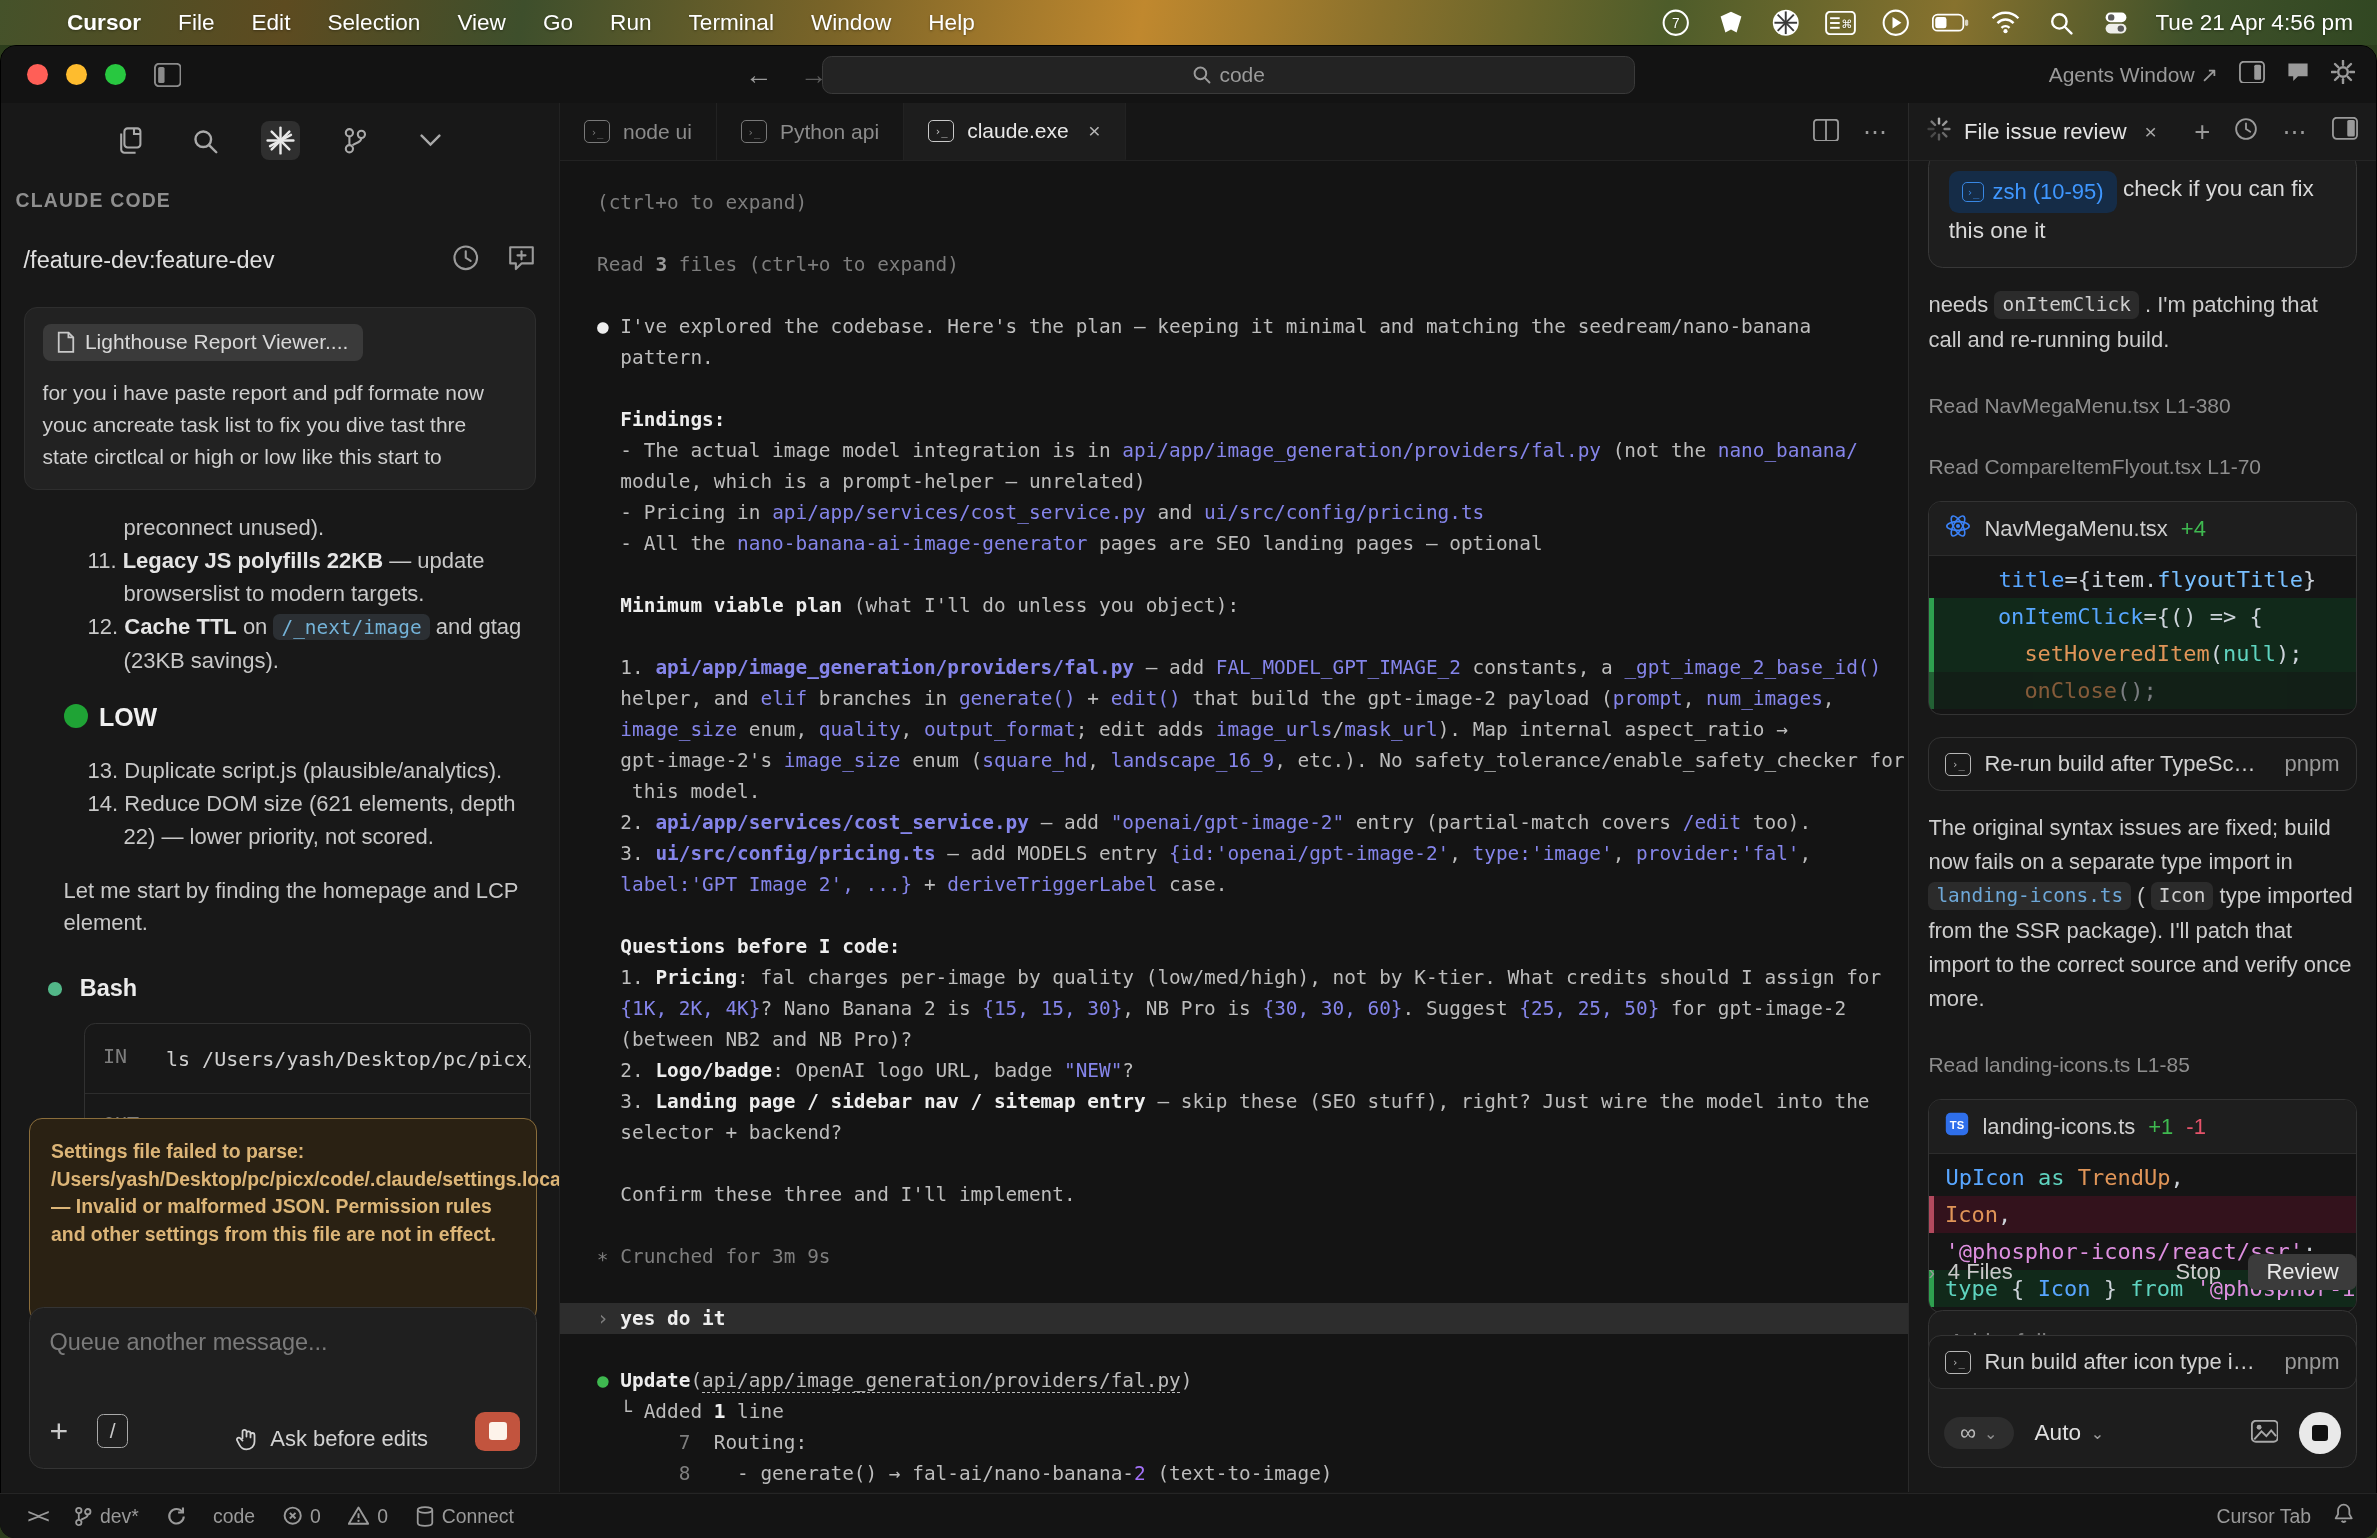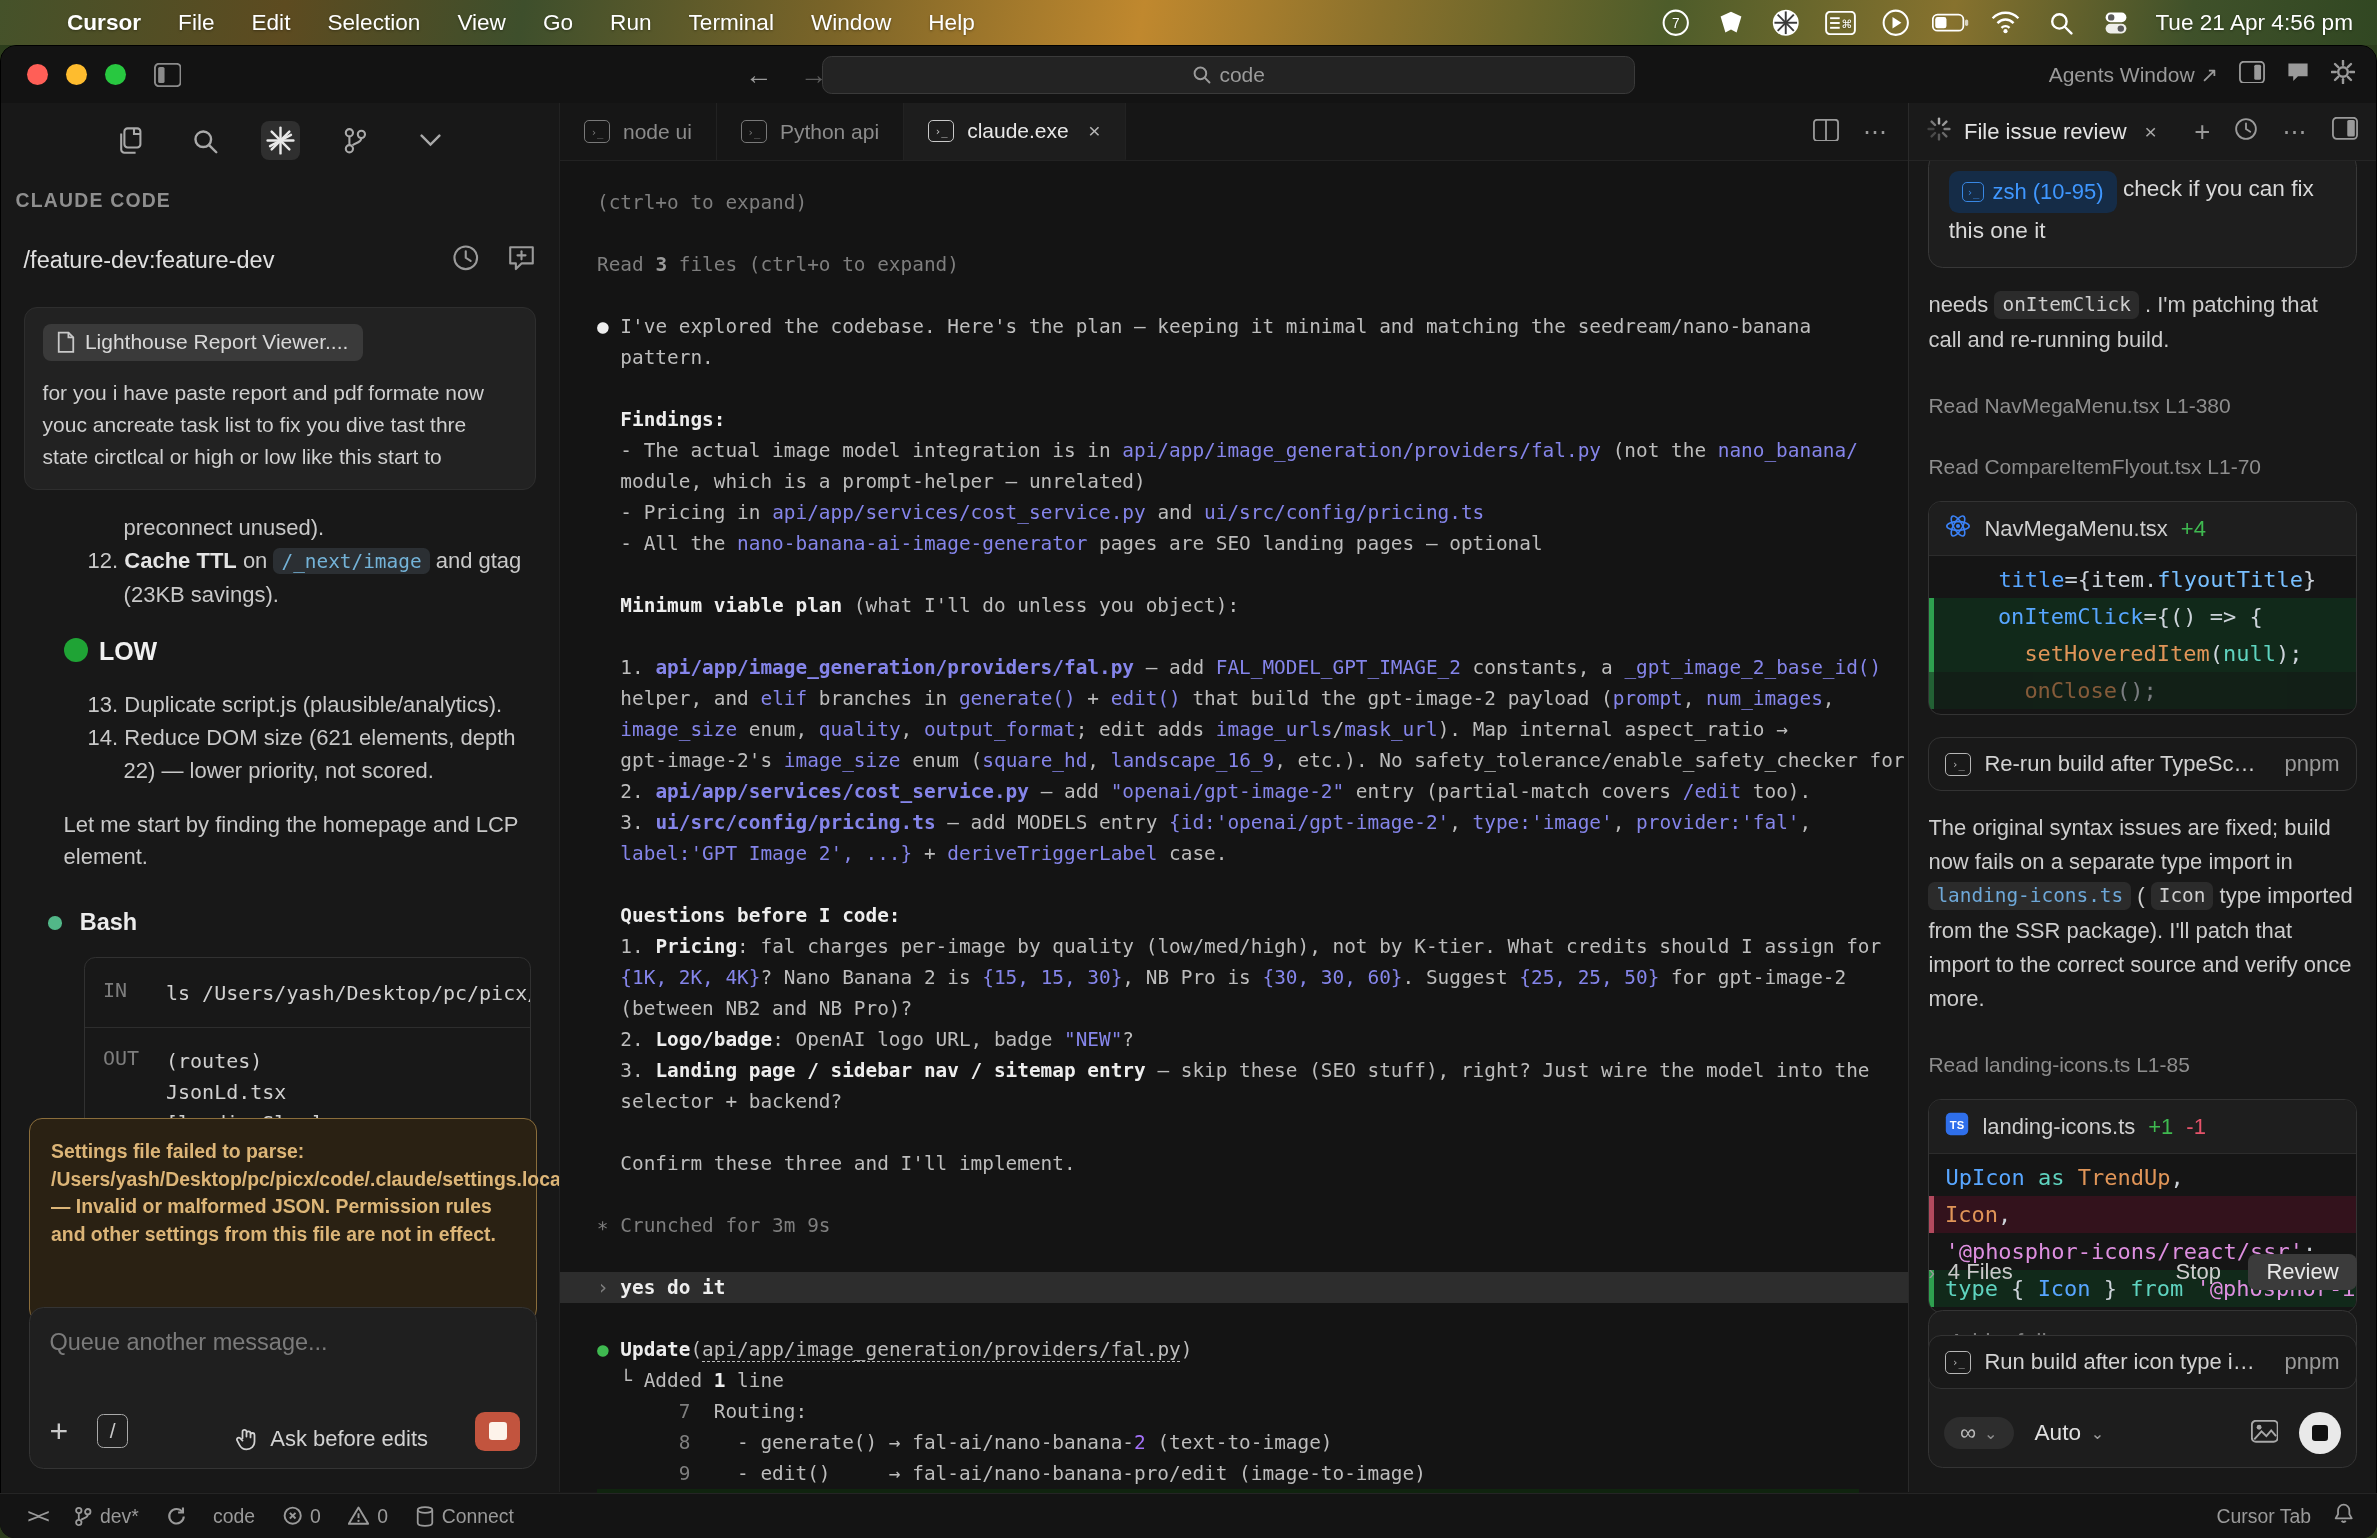--- a/index.html
+++ b/index.html
@@ -400,20 +400,21 @@
         </span>
         <div class="sb-msg">
             <div class="msg-line">for you i have paste report and pdf formate now</div>
             <div class="msg-line">youc ancreate task list to fix you dive tast thre</div>
             <div class="msg-line">state circtlcal or high or low like this start to</div>
           </div>
       </div>
 
       <div class="sb-report">
           <div class="line ind2"><span>preconnect unused).</span></div>
+          <div class="line item"><span>11. </span><span class="s-bold">Legacy JS polyfills 22KB</span><span> — update browserslist to modern targets.</span></div>
           <div class="line item"><span>12. </span><span class="s-bold">Cache TTL</span><span> on </span><span class="s-code">/_next/image</span><span> and gtag (23KB savings).</span></div>
           <div class="line low"><span class="s-greendot"></span><span class="s-lowbold">LOW</span></div>
           <div class="line item"><span>13. Duplicate script.js (plausible/analytics).</span></div>
           <div class="line item"><span>14. Reduce DOM size (621 elements, depth 22) — lower priority, not scored.</span></div>
           <div class="line para"><span>Let me start by finding the homepage and LCP element.</span></div>
         </div>
 
       <div class="sb-bash">
         <span class="gdot"></span>
         <span class="blabel">Bash</span>
@@ -494,20 +495,21 @@
             <div class="line"><span class="c-text">  module, which is a prompt-helper — unrelated)</span></div>
             <div class="line"><span class="c-text">  - Pricing in </span><span class="c-link">api/app/services/cost_service.py</span><span class="c-text"> and </span><span class="c-link">ui/src/config/pricing.ts</span></div>
             <div class="line"><span class="c-text">  - All the </span><span class="c-link">nano-banana-ai-image-generator</span><span class="c-text"> pages are SEO landing pages — optional</span></div>
             <div class="line">&nbsp;</div>
             <div class="line"><span>  </span><span class="c-white">Minimum viable plan</span><span class="c-text"> (what I'll do unless you object):</span></div>
             <div class="line">&nbsp;</div>
             <div class="line"><span class="c-text">  1. </span><span class="c-linkb">api/app/image_generation/providers/fal.py</span><span class="c-text"> — add </span><span class="c-link">FAL_MODEL_GPT_IMAGE_2</span><span class="c-text"> constants, a </span><span class="c-link">_gpt_image_2_base_id()</span></div>
             <div class="line"><span class="c-text">  helper, and </span><span class="c-link">elif</span><span class="c-text"> branches in </span><span class="c-link">generate()</span><span class="c-text"> + </span><span class="c-link">edit()</span><span class="c-text"> that build the gpt-image-2 payload (</span><span class="c-link">prompt</span><span class="c-text">, </span><span class="c-link">num_images</span><span class="c-text">,</span></div>
             <div class="line"><span>  </span><span class="c-link">image_size</span><span class="c-text"> enum, </span><span class="c-link">quality</span><span class="c-text">, </span><span class="c-link">output_format</span><span class="c-text">; edit adds </span><span class="c-link">image_urls</span><span class="c-text">/</span><span class="c-link">mask_url</span><span class="c-text">). Map internal aspect_ratio →</span></div>
             <div class="line"><span class="c-text">  gpt-image-2's </span><span class="c-link">image_size</span><span class="c-text"> enum (</span><span class="c-link">square_hd</span><span class="c-text">, </span><span class="c-link">landscape_16_9</span><span class="c-text">, etc.). No safety_tolerance/enable_safety_checker for</span></div>
+            <div class="line"><span class="c-text">   this model.</span></div>
             <div class="line"><span class="c-text">  2. </span><span class="c-linkb">api/app/services/cost_service.py</span><span class="c-text"> — add </span><span class="c-link">"openai/gpt-image-2"</span><span class="c-text"> entry (partial-match covers </span><span class="c-link">/edit</span><span class="c-text"> too).</span></div>
             <div class="line"><span class="c-text">  3. </span><span class="c-linkb">ui/src/config/pricing.ts</span><span class="c-text"> — add MODELS entry </span><span class="c-link">{id:'openai/gpt-image-2'</span><span class="c-text">, </span><span class="c-link">type:'image'</span><span class="c-text">, </span><span class="c-link">provider:'fal'</span><span class="c-text">,</span></div>
             <div class="line"><span>  </span><span class="c-link">label:'GPT Image 2', ...}</span><span class="c-text"> + </span><span class="c-link">deriveTriggerLabel</span><span class="c-text"> case.</span></div>
             <div class="line">&nbsp;</div>
             <div class="line"><span>  </span><span class="c-white">Questions before I code:</span></div>
             <div class="line"><span class="c-text">  1. </span><span class="c-white">Pricing</span><span class="c-text">: fal charges per-image by quality (low/med/high), not by K-tier. What credits should I assign for</span></div>
             <div class="line"><span>  </span><span class="c-link">{1K, 2K, 4K}</span><span class="c-text">? Nano Banana 2 is </span><span class="c-link">{15, 15, 30}</span><span class="c-text">, NB Pro is </span><span class="c-link">{30, 30, 60}</span><span class="c-text">. Suggest </span><span class="c-link">{25, 25, 50}</span><span class="c-text"> for gpt-image-2</span></div>
             <div class="line"><span class="c-text">  (between NB2 and NB Pro)?</span></div>
             <div class="line"><span class="c-text">  2. </span><span class="c-white">Logo/badge</span><span class="c-text">: OpenAI logo URL, badge </span><span class="c-link">"NEW"</span><span class="c-text">?</span></div>
             <div class="line"><span class="c-text">  3. </span><span class="c-white">Landing page / sidebar nav / sitemap entry</span><span class="c-text"> — skip these (SEO stuff), right? Just wire the model into the</span></div>

